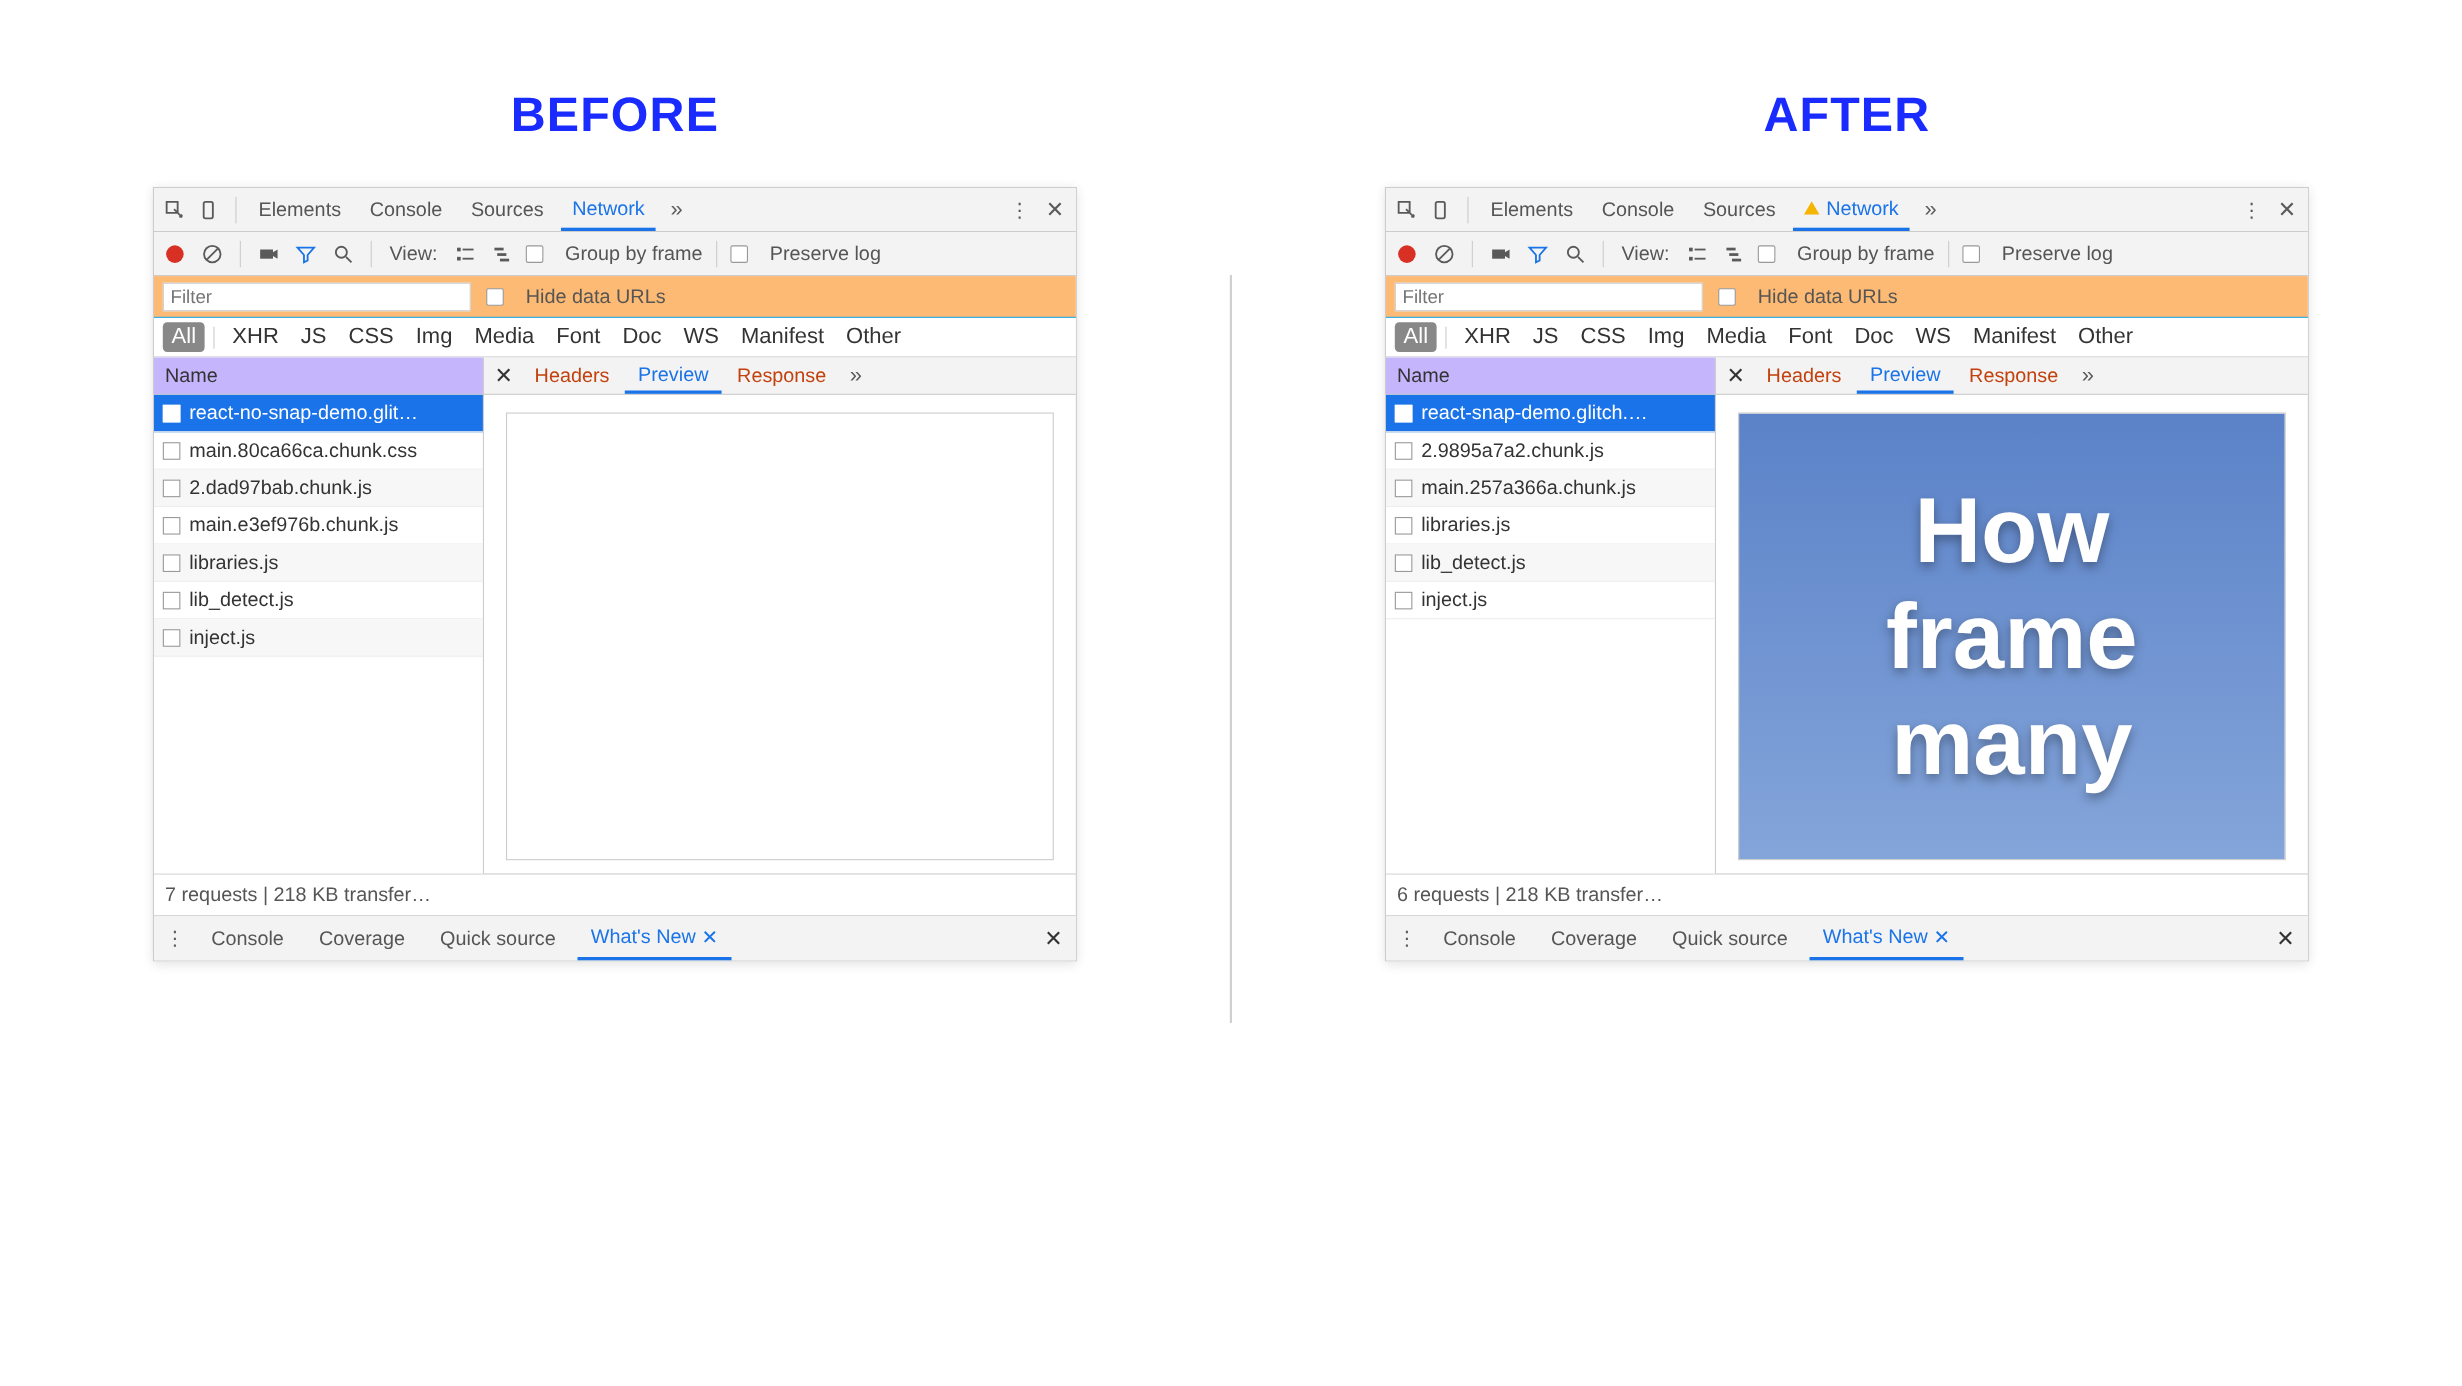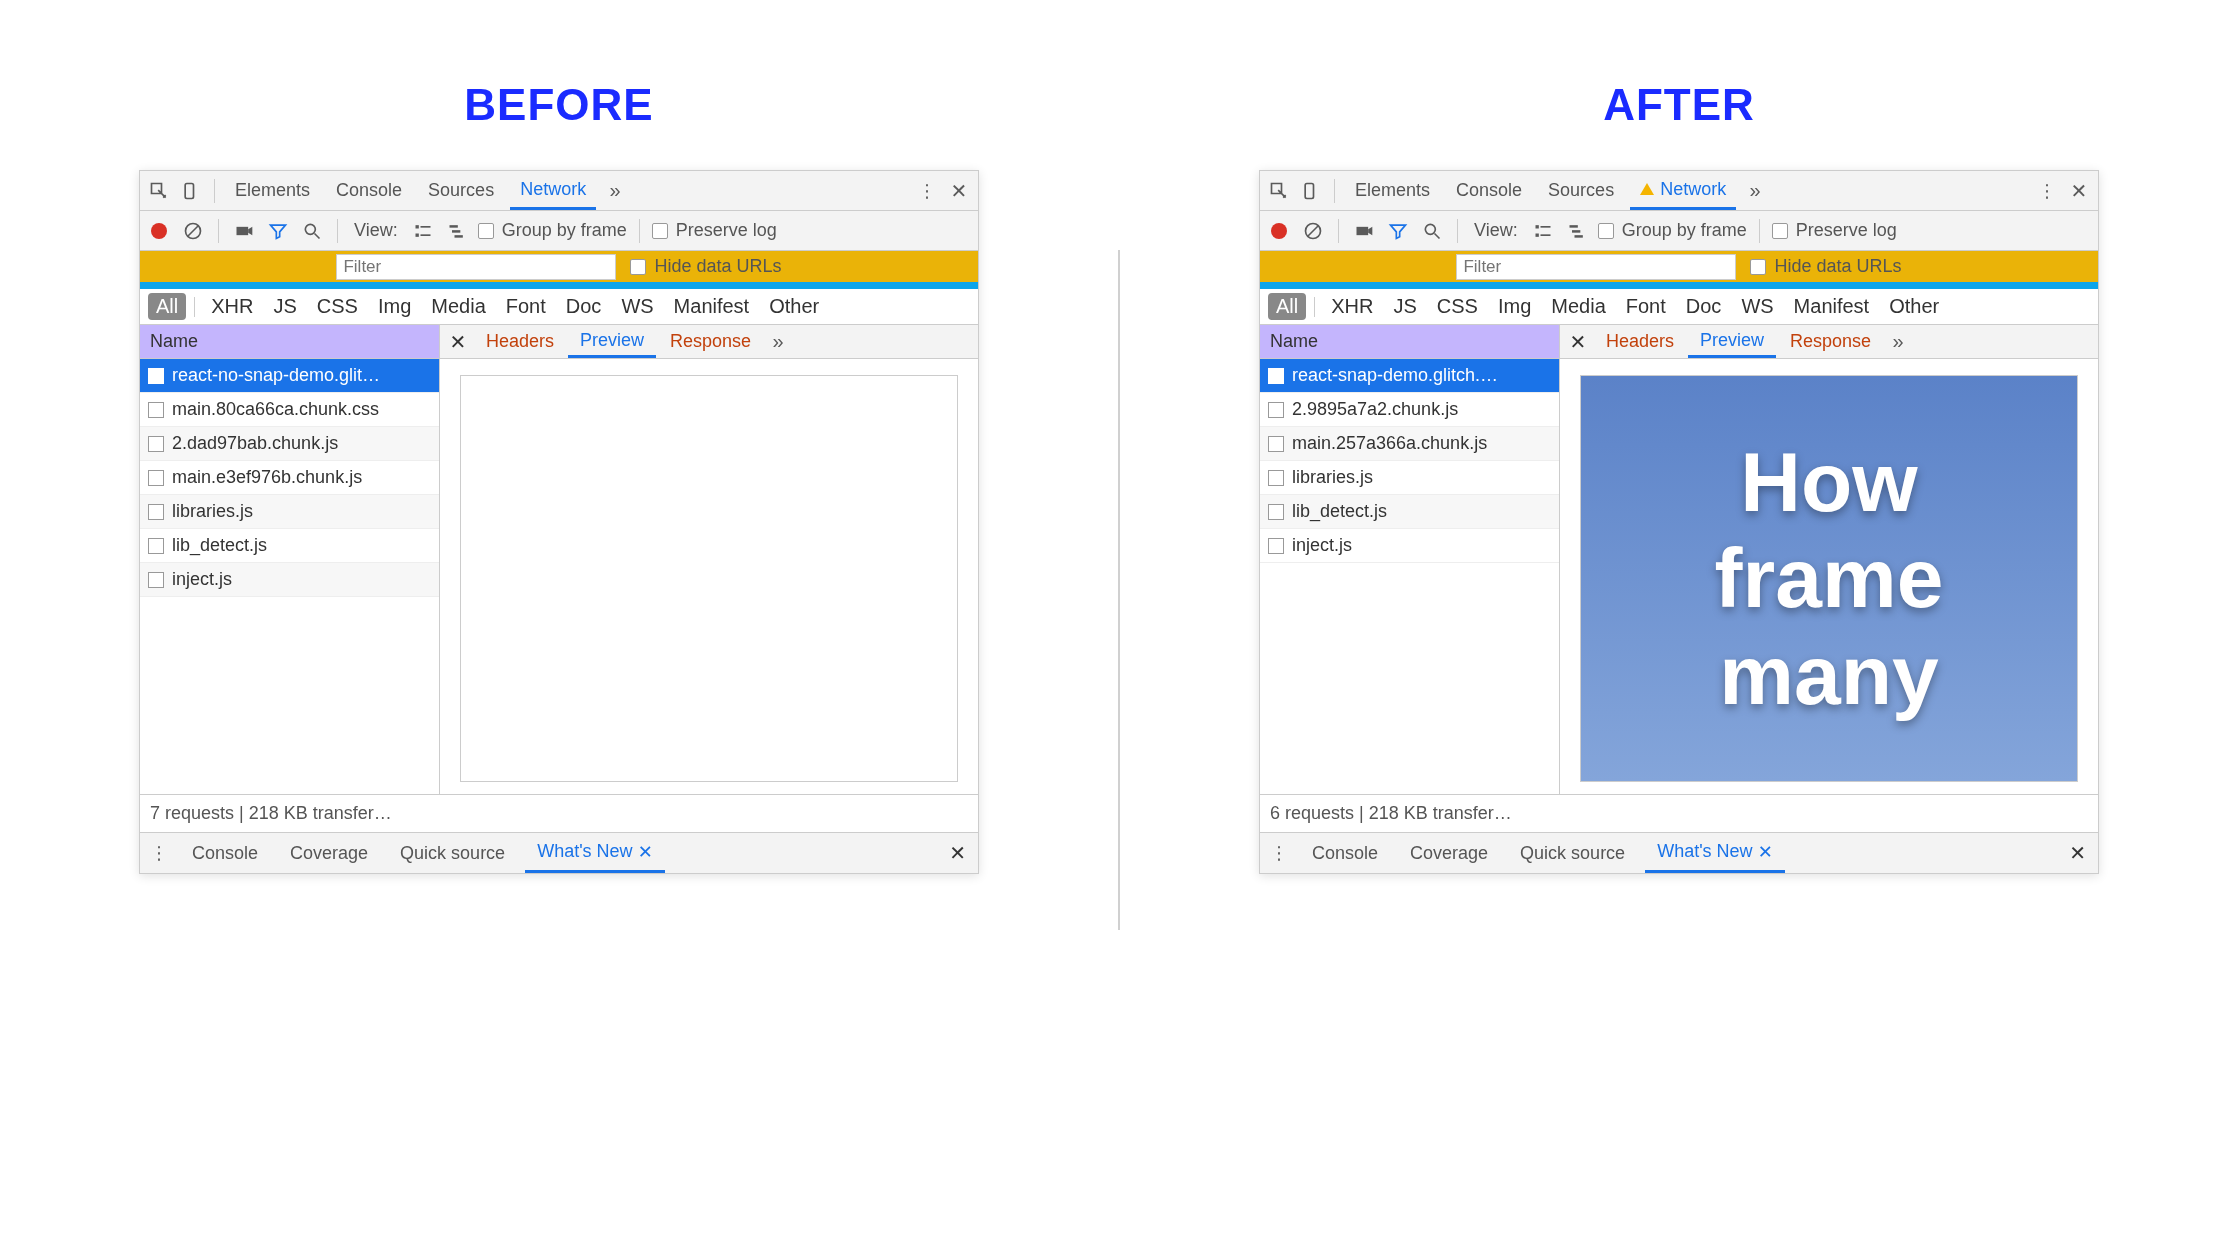--- a/index.html
+++ b/index.html
@@ -113,31 +113,30 @@
     background: #d93025; display:inline-block;
   }
   .blue-ic { color:#1a73e8; }
   .toolbar-label { color:#555; padding:0 4px; }
   .checkbox {
     width: 16px; height: 16px;
     border: 1px solid #999; border-radius: 2px;
     background:#fff; display:inline-block;
     margin-right: 4px;
   }
-  .cb-wrap { display:inline-flex; align-items:center; gap:4px; color:#555;}
+  .cb-wrap { display:inline-flex; align-items:center; gap:16px; color:#555;}
   
   .filterrow {
     display:flex;
     align-items:center;
     height: 38px;
-    border-bottom:7px solid #0ea5e9;
-    background:#eab308;
+    border-bottom:1px solid #0ea5e9;
+    background:#fdba74;
     padding:0 8px;
     gap:14px;
-    justify-content:center;
   }
   .filter-input {
     width: 280px; height: 26px;
     background:#fff; border:1px solid #ccc;
     padding:0 6px; color:#888; font-size:17px;
   }
   
   .typerow {
     display:flex;
     align-items:center;

